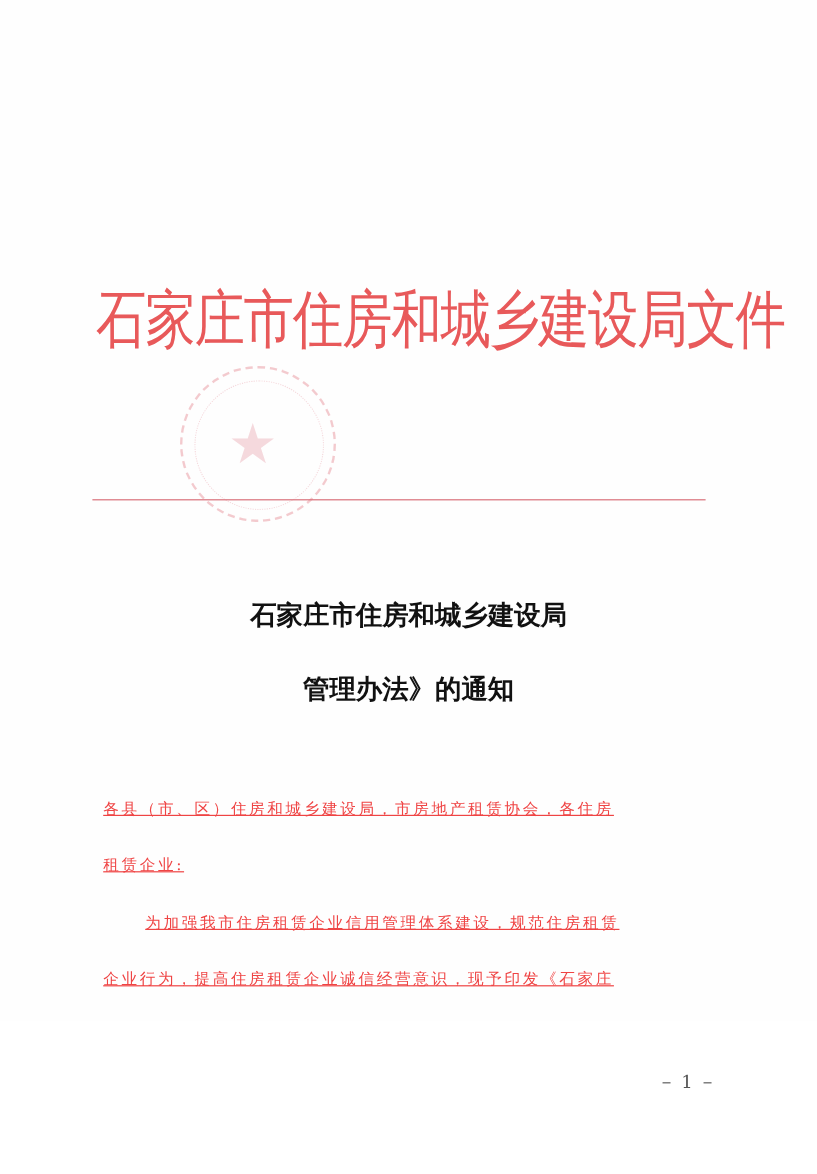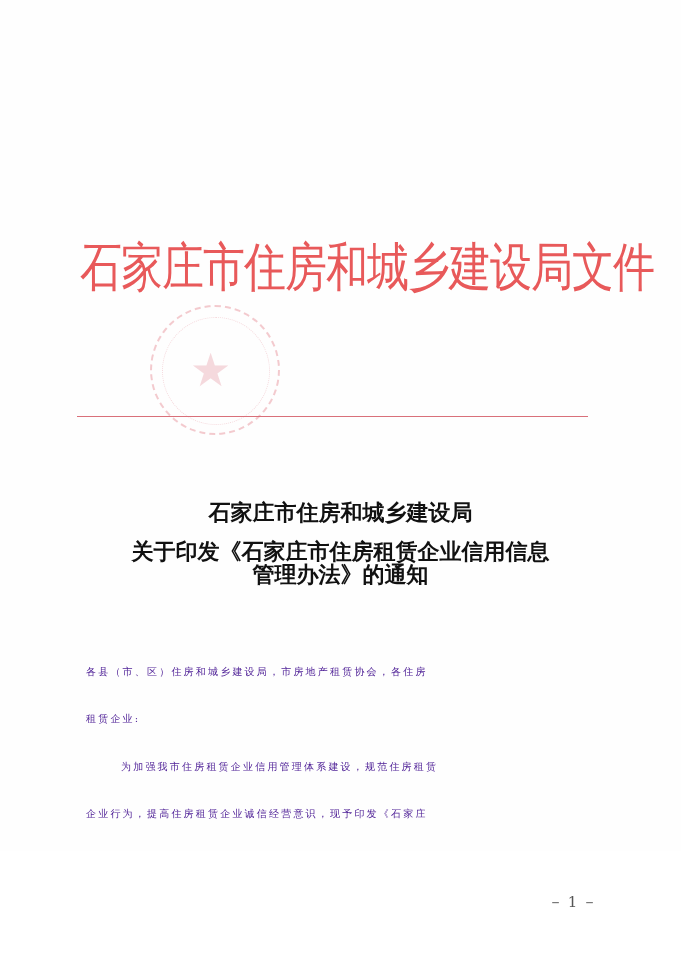--- a/index.html
+++ b/index.html
@@ -35,22 +35,22 @@
   }
   .title {
     position: absolute; left: 0; width: 681px; text-align: center;
     font-family: "DejaVu Serif", serif; font-weight: bold; font-size: 22px; color: #111;
     white-space: nowrap; letter-spacing: 0px;
   }
   .t1 { top: 498px; font-family: Liberation Serif, serif; }
   .t2 { top: 537px; }
   .t3 { top: 560px; }
   .body-text {
-    position: absolute; font-family: "DejaVu Serif", serif; font-size: 10px; color: #4c1d95;
-    white-space: nowrap; letter-spacing: 2.2px;
+    position: absolute; font-family: "DejaVu Serif", serif; font-size: 13px; color: #ef4444;
+    white-space: nowrap; letter-spacing: 2.2px; text-decoration: underline;
   }
   .p1l1 { left: 86px; top: 665px; }
   .p1l2 { left: 86px; top: 712px; }
   .p2l1 { left: 121px; top: 760px; }
   .p2l2 { left: 86px; top: 807px; }
   .page-number {
     position: absolute; left: 548px; top: 893px; font-family: "DejaVu Serif", serif;
     font-size: 15px; color: #555; white-space: nowrap;
   }
 </style>
@@ -63,21 +63,20 @@
 
   <div class="seal">
     <div class="seal-inner"></div>
     <div class="seal-star">★</div>
   </div>
 
 
   <div class="red-line"></div>
 
   <div class="title t1">石家庄市住房和城乡建设局</div>
-  <div class="title t2">关于印发《石家庄市住房租赁企业信用信息</div>
   <div class="title t3">管理办法》的通知</div>
 
   <div class="body-text p1l1">各县（市、区）住房和城乡建设局，市房地产租赁协会，各住房</div>
   <div class="body-text p1l2">租赁企业:</div>
   <div class="body-text p2l2">企业行为，提高住房租赁企业诚信经营意识，现予印发《石家庄</div>
   <div class="body-text p2l1">为加强我市住房租赁企业信用管理体系建设，规范住房租赁</div>
 
   <div class="page-number">－ 1 －</div>
 </div>
 

